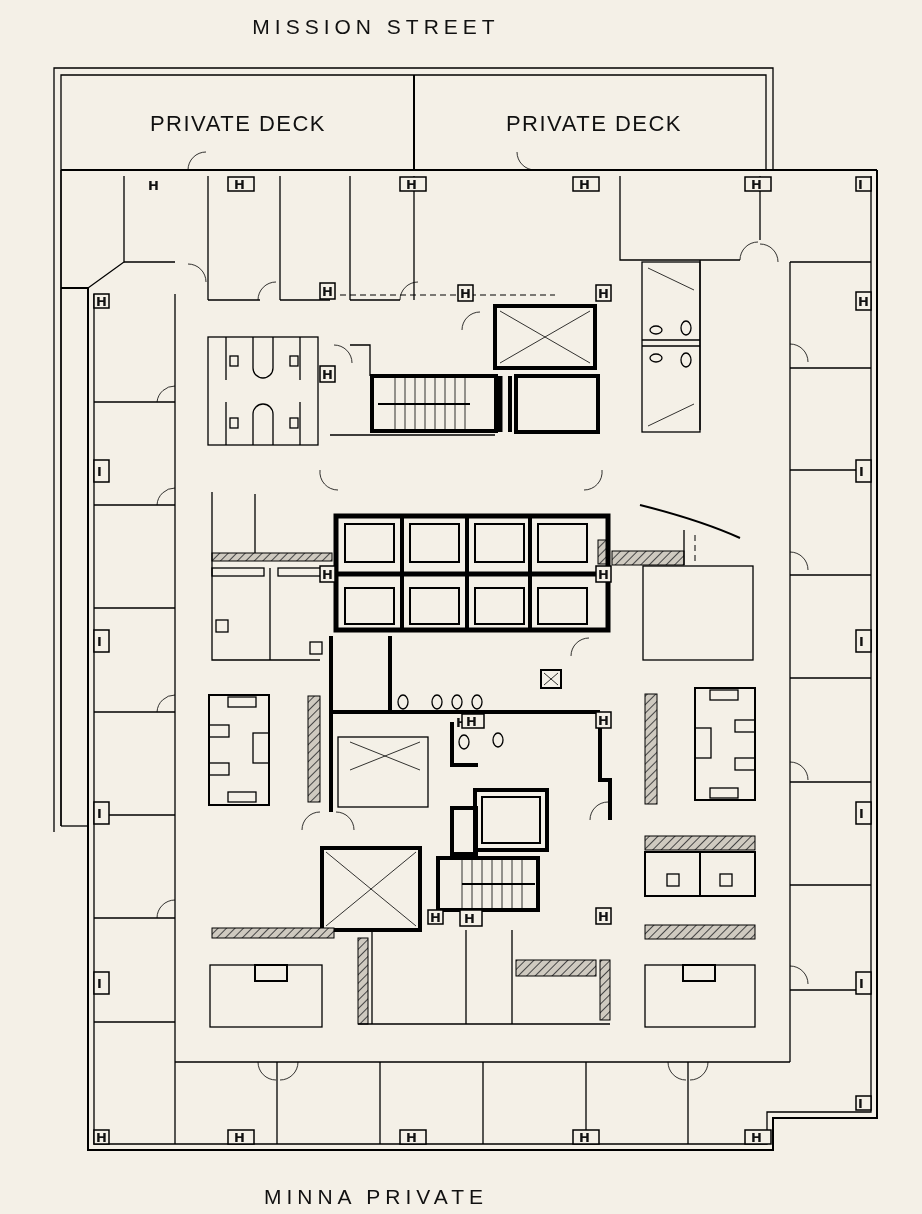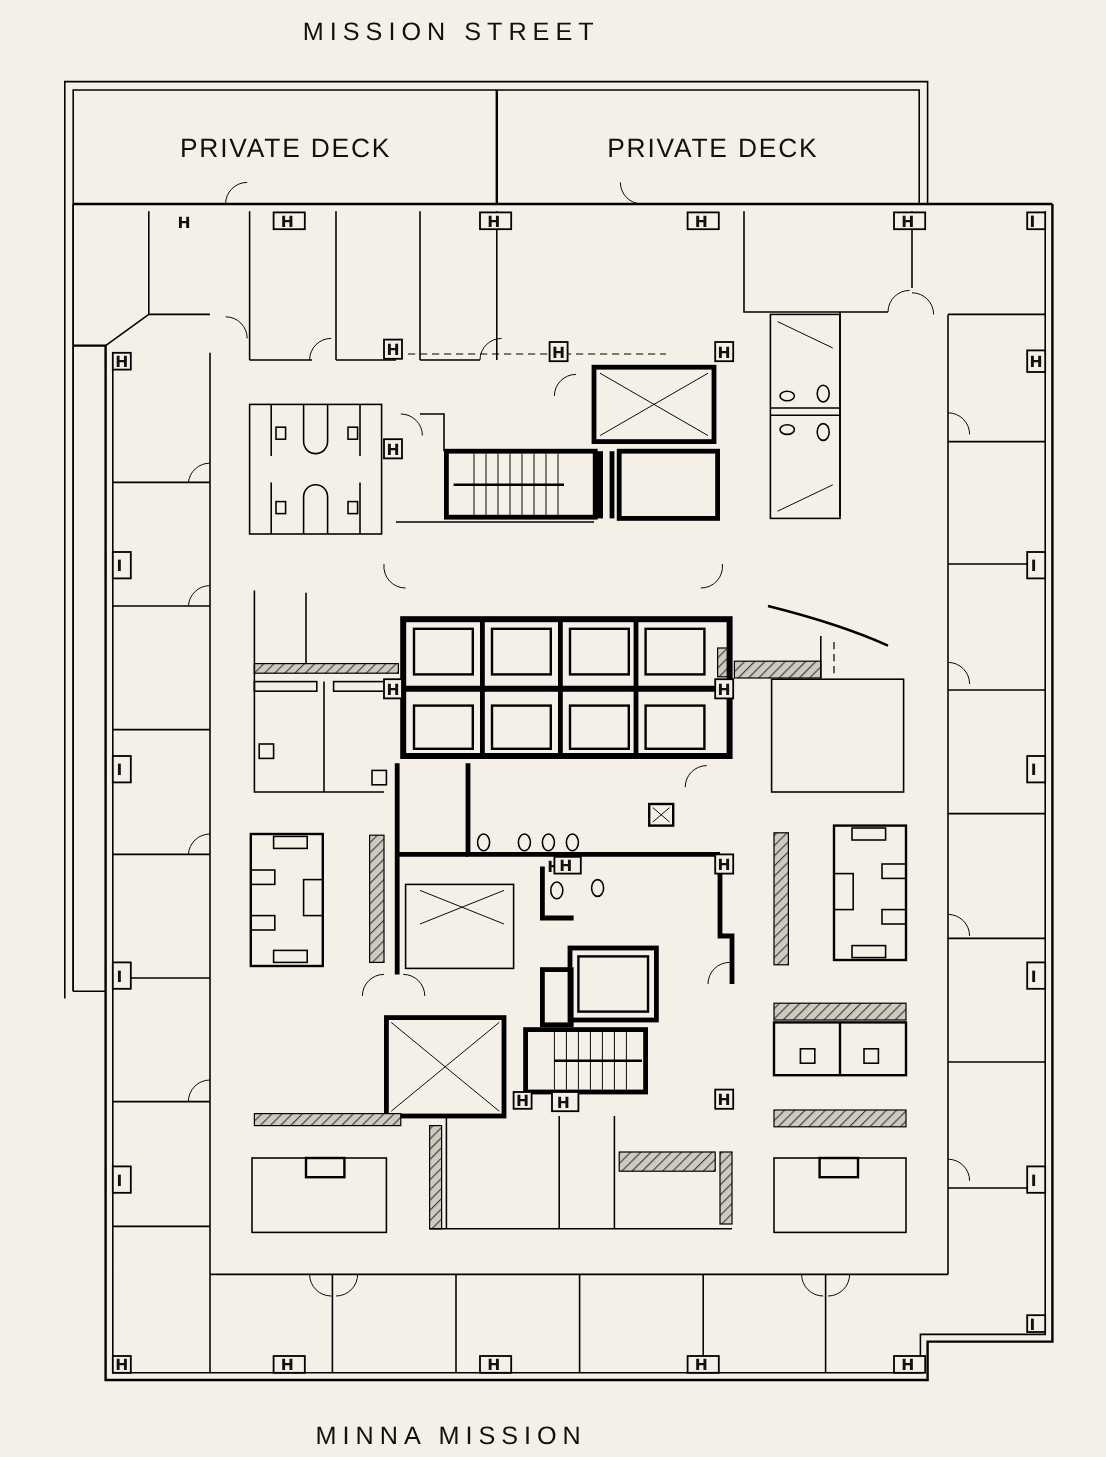--- a/index.html
+++ b/index.html
@@ -16,21 +16,21 @@
   .thin { stroke:#000; stroke-width:0.8; fill:none; }
   .dash { stroke:#000; stroke-width:1; fill:none; stroke-dasharray:6 4; }
   .hatch { fill:url(#hatch); stroke:#000; stroke-width:1; }
   .col { fill:#f4f0e7; stroke:#000; stroke-width:1.5; }
   .colglyph { font-family:"DejaVu Sans", sans-serif; font-weight:bold; font-size:13px; fill:#111; }
 </style>
 </head>
 <body>
 
 <div id="street-top" class="street">MISSION STREET</div>
-<div id="street-bottom" class="street">MINNA MISSION</div>
+<div id="street-bottom" class="street">MINNA PRIVATE</div>
 
 <svg id="plan" width="922" height="1214" viewBox="0 0 922 1214">
   <defs>
     <pattern id="hatch" width="6" height="6" patternUnits="userSpaceOnUse" patternTransform="rotate(45)">
       <rect width="6" height="6" fill="#cfcac0"></rect>
       <line x1="0" y1="0" x2="0" y2="6" stroke="#444" stroke-width="2"></line>
     </pattern>
   </defs>
 
   <g>

